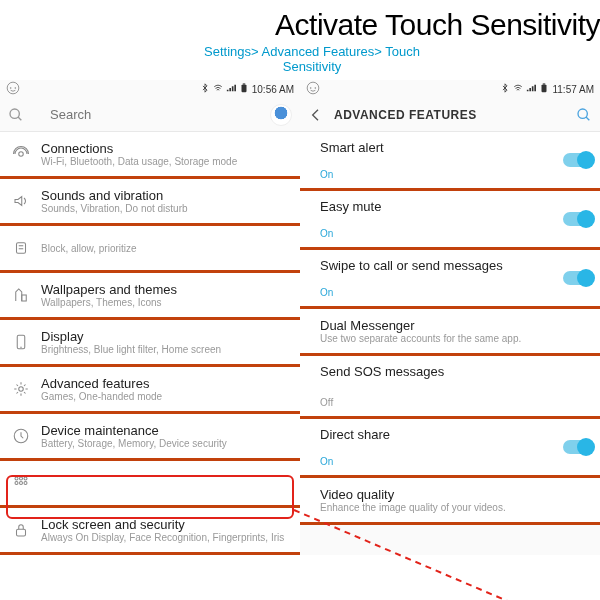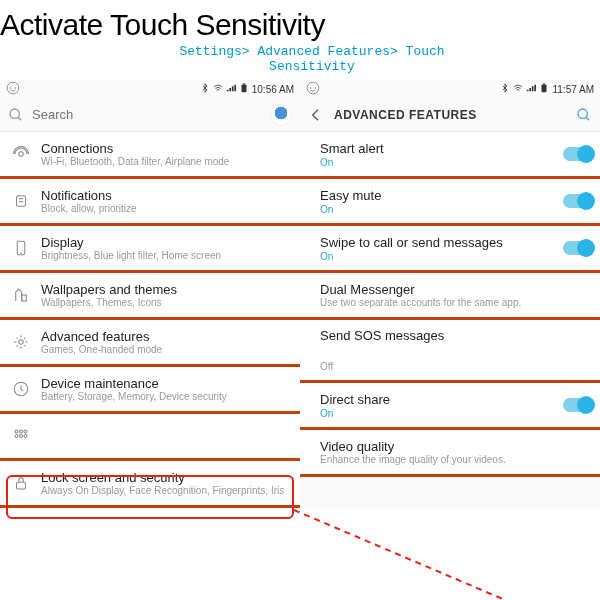--- a/index.html
+++ b/index.html
@@ -1,40 +1,40 @@
 <!DOCTYPE html>
 <html><head>
 <meta charset="utf-8">
 <style>
   * { box-sizing: border-box; margin: 0; padding: 0; }
   body { font-family: -apple-system, Helvetica, Arial, sans-serif; background: #fff; width: 600px; height: 600px; overflow: hidden; }
-  .header-title { text-align: left; font-size: 30px; font-weight: 400; letter-spacing: -0.5px; margin-top: 8px; font-family: 'Century Gothic', 'Futura', sans-serif; }
-  .header-breadcrumb { text-align: center; font-size: 13px; color: #0099cc; margin-top: 2px; font-family: Liberation Mono, monospace; padding-left: 24px; }
+  .header-title { text-align: right; font-size: 30px; font-weight: 400; letter-spacing: -0.5px; margin-top: 8px; font-family: 'Century Gothic', 'Futura', sans-serif; }
+  .header-breadcrumb { text-align: center; font-size: 13px; color: #0099cc; margin-top: 2px; font-family: Liberation Sans, sans-serif; padding-left: 24px; }
   .phones { display: flex; gap: 0; margin-top: 6px; position: relative; }
   .phone { width: 300px; background: #fafafa; display: flex; flex-direction: column; font-size: 12px; color: #222; }
   .statusbar { display: flex; align-items: center; justify-content: space-between; height: 18px; padding: 0 6px; background: #fafafa; font-size: 10px; color: #333; }
   .statusbar .sb-right { display: flex; align-items: center; gap: 3px; }
   .sb-icon { width: 10px; height: 10px; }
-  .searchbar { display: flex; align-items: center; height: 34px; padding: 0 8px; border-bottom: 1px solid #e8e8e8; background: #fafafa; }
+  .searchbar { display: flex; align-items: center; height: 34px; padding: 0 8px; border-bottom: 1px solid #e8e8e8; background: #fafafa; gap: 18px; }
   .search-icon { width: 16px; height: 16px; stroke: #999; }
   .search-input { flex: 1; border: none; background: transparent; margin-left: 8px; font-size: 13px; color: #aaa; outline: none; }
   .avatar { width: 22px; height: 22px; border-radius: 50%; display: flex; align-items: center; justify-content: center; font-size: 14px; color: #4a90d9; border:1px solid #eee; background: radial-gradient(circle at 50% 40%, #4a90d9 0 40%, #fff 42%); }
   .af-header { display: flex; align-items: center; height: 34px; padding: 0 8px; border-bottom: 1px solid #e8e8e8; background: #fafafa; }
   .back-icon { width: 16px; height: 16px; stroke: #555; }
   .af-title { flex: 1; margin-left: 10px; font-weight: 700; font-size: 12px; letter-spacing: 0.5px; color: #333; }
   .af-search { width: 16px; height: 16px; stroke: #4aa3df; }
   .list { flex: 1; overflow: hidden; }
   .row { display: flex; align-items: center; padding: 8px 7px; border-bottom: 3px solid #c2410c; background: #fff; min-height: 47px; position: relative; }
   .row .icon-col { width: 28px; display: flex; justify-content: center; }
   .row .icon-col svg { width: 18px; height: 18px; stroke: #888; fill: none; stroke-width: 1.4; }
   .row .text-col { flex: 1; margin-left: 6px; overflow: hidden; }
   .row .title { font-size: 13px; color: #222; }
   .row .sub { font-size: 10px; color: #999; white-space: nowrap; overflow: hidden; text-overflow: ellipsis; }
   .row.pad { padding-left: 14px; }
-  .state-on { font-size: 10px; color: #2aa7d9; margin-top: 1px; }
+  .state-on { font-size: 10px; color: #2aa7d9; margin-top: 14px; }
   .state-off { font-size: 10px; color: #999; margin-top: 18px; }
   .toggle { width: 30px; height: 14px; border-radius: 7px; position: relative; }
   .toggle.on { background: #7fd0ec; }
   .toggle.on::after { content: ""; position: absolute; right: -2px; top: -2px; width: 18px; height: 18px; border-radius: 50%; background: #29b6e6; }
   .highlight-box { position: absolute; border: 2.5px solid #e2231a; border-radius: 6px; pointer-events: none; }
   .highlight-af { left: 6px; top: 395px; width: 288px; height: 44px; }
   .arrow-svg { position: absolute; left: 0; top: 0; pointer-events: none; }
   .reddit-icon { width: 14px; height: 14px; }
 </style>
 </head>
@@ -86,58 +86,69 @@
     <div class="list" id="left-list">
         <div class="row">
           <div class="icon-col">
             <svg viewBox="0 0 24 24">
               <circle cx="12" cy="12" r="3"></circle>
               <path d="M4 12a8 8 0 0116 0M2 12a10 10 0 0120 0"></path>
             </svg>
           </div>
           <div class="text-col">
             <div class="title">Connections</div>
-            <div class="sub">Wi-Fi, Bluetooth, Data filter, Airplane mode</div>
+            <div class="sub">Wi-Fi, Bluetooth, Data usage, Storage mode</div>
+          </div>
+        </div>
+        <div class="row">
+          <div class="icon-col">
+            <svg viewBox="0 0 24 24">
+              <path d="M4 14V10h4l5-4v12l-5-4H4z"></path>
+              <path d="M16 8a5 5 0 010 8"></path>
+            </svg>
+          </div>
+          <div class="text-col">
+            <div class="title">Sounds and vibration</div>
+            <div class="sub">Sounds, Vibration, Do not disturb</div>
           </div>
         </div>
         <div class="row">
           <div class="icon-col">
             <svg viewBox="0 0 24 24">
               <rect x="6" y="5" width="12" height="14" rx="2"></rect>
               <line x1="9" y1="9" x2="15" y2="9"></line>
               <line x1="9" y1="13" x2="15" y2="13"></line>
             </svg>
           </div>
           <div class="text-col">
-            <div class="title">Notifications</div>
             <div class="sub">Block, allow, prioritize</div>
+          </div>
+        </div>
+        <div class="row">
+          <div class="icon-col">
+            <svg viewBox="0 0 24 24">
+              <path d="M5 20V8l4-4 4 4v12"></path>
+              <rect x="13" y="12" width="6" height="8"></rect>
+            </svg>
+          </div>
+          <div class="text-col">
+            <div class="title">Wallpapers and themes</div>
+            <div class="sub">Wallpapers, Themes, Icons</div>
           </div>
         </div>
         <div class="row">
           <div class="icon-col">
             <svg viewBox="0 0 24 24">
               <rect x="7" y="3" width="10" height="18" rx="2"></rect>
               <line x1="11" y1="19" x2="13" y2="19"></line>
             </svg>
           </div>
           <div class="text-col">
             <div class="title">Display</div>
             <div class="sub">Brightness, Blue light filter, Home screen</div>
-          </div>
-        </div>
-        <div class="row">
-          <div class="icon-col">
-            <svg viewBox="0 0 24 24">
-              <path d="M5 20V8l4-4 4 4v12"></path>
-              <rect x="13" y="12" width="6" height="8"></rect>
-            </svg>
-          </div>
-          <div class="text-col">
-            <div class="title">Wallpapers and themes</div>
-            <div class="sub">Wallpapers, Themes, Icons</div>
           </div>
         </div>
         <div class="row">
           <div class="icon-col">
             <svg viewBox="0 0 24 24">
               <circle cx="12" cy="12" r="3"></circle>
               <path d="M12 3v3M12 18v3M3 12h3M18 12h3M6 6l2 2M16 16l2 2M6 18l2-2M16 8l2-2"></path>
             </svg>
           </div>
           <div class="text-col">

